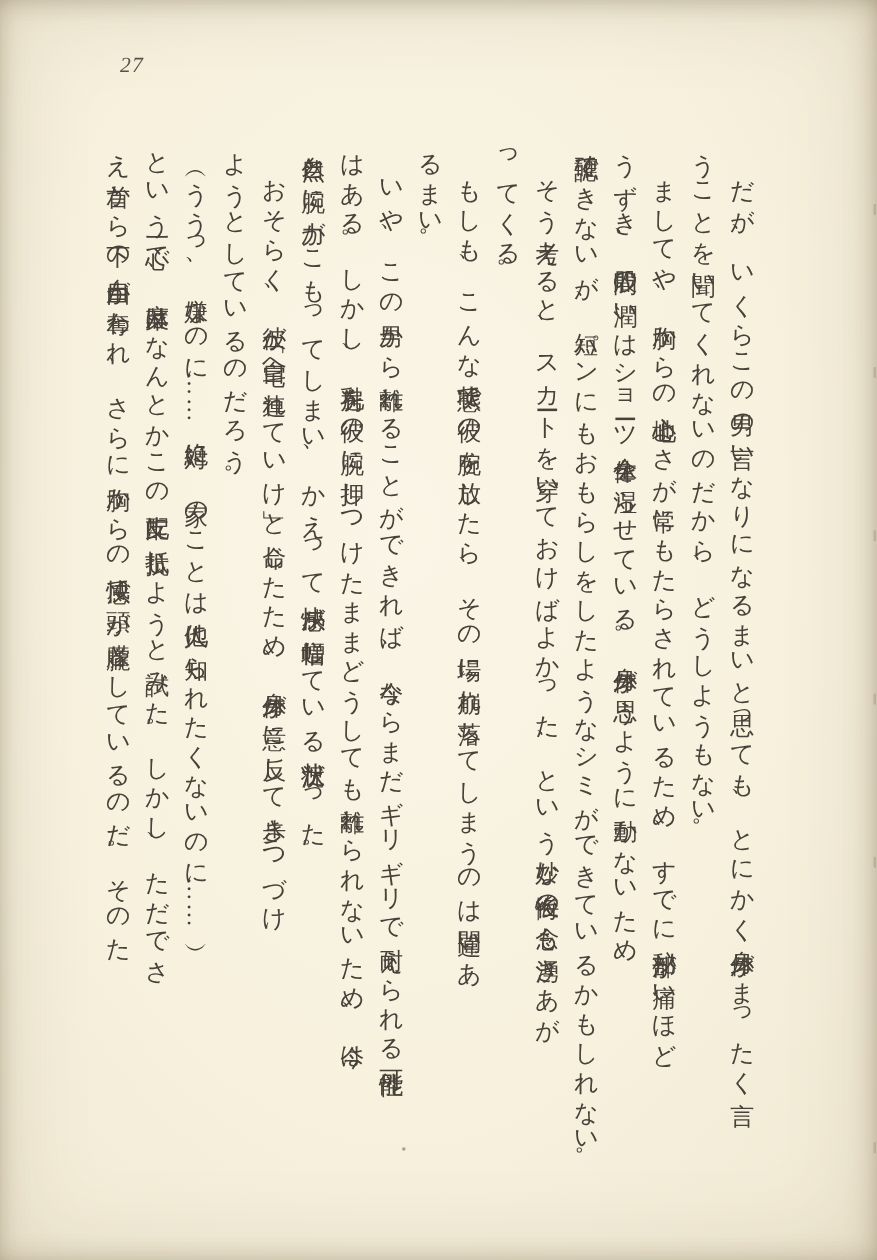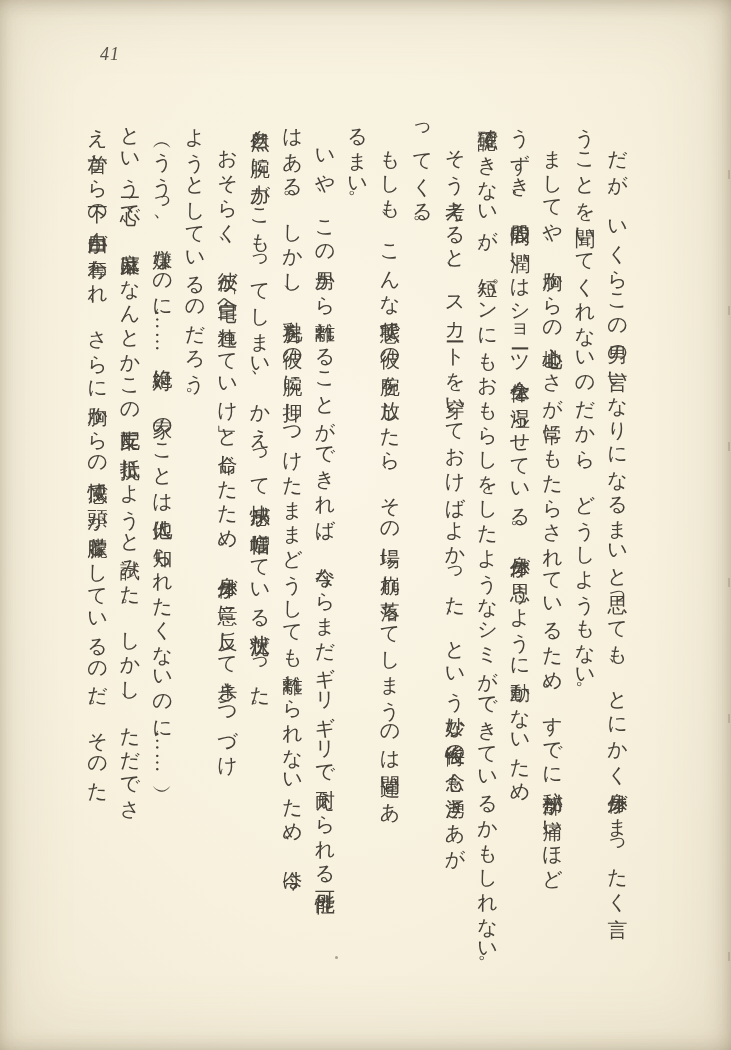--- a/index.html
+++ b/index.html
@@ -68,21 +68,21 @@
   .edge-mark.m2 { top: 306px; }
   .edge-mark.m3 { top: 442px; }
   .edge-mark.m4 { top: 578px; }
   .edge-mark.m5 { top: 714px; }
   .edge-mark.m6 { top: 952px; }
 </style>
 </head>
 <body>
 
 <div class="scan-page">
-  <div class="page-number">41</div>
+  <div class="page-number">27</div>
 
   <div class="text-block">
       <div class="col">　だが、いくらこの男の言いなりになるまいと思っても、とにかく身体がまったく言</div>
       <div class="col">うことを聞いてくれないのだから、どうしようもない。</div>
       <div class="col">　ましてや、胸からの心地よさが常にもたらされているため、すでに秘部が痛いほど</div>
       <div class="col">うずき、股間の潤いはショーツ全体を湿らせている。身体が思うように動かないため</div>
       <div class="col">確認できないが、短パンにもおもらしをしたようなシミができているかもしれない。</div>
       <div class="col">　そう考えると、スカートを穿いておけばよかった、という妙な後悔の念も湧きあが</div>
       <div class="col">ってくる。</div>
       <div class="col">　もしも、こんな状態で彼の腕を放したら、その場に崩れ落ちてしまうのは間違いあ</div>

